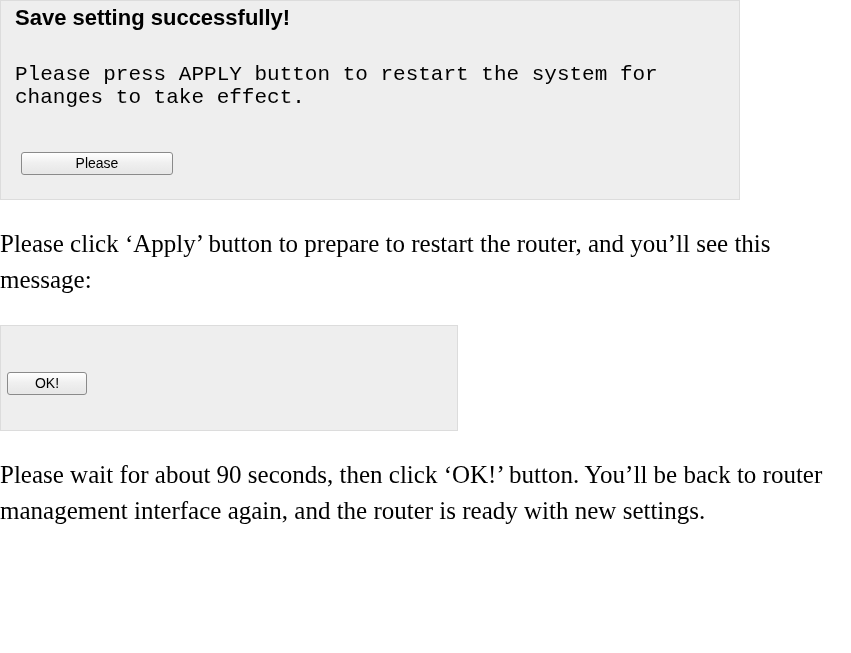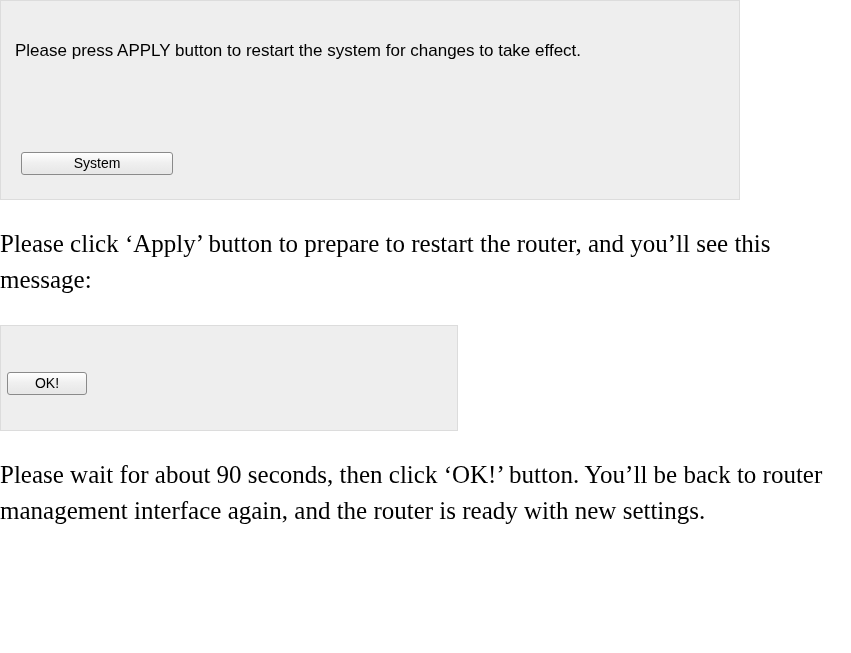--- a/index.html
+++ b/index.html
@@ -25,24 +25,24 @@
     position: relative;
   }
   .panel1 .title {
     font-family: Arial, sans-serif;
     font-weight: bold;
     font-size: 22px;
     color: #000;
     padding-top: 4px;
   }
   .panel1 .subtitle {
-    font-family: Liberation Sans, sans-serif;
-    font-size: 17px;
+    font-family: Liberation Mono, monospace;
+    font-size: 21px;
     color: #000;
-    margin-top: 40px;
+    margin-top: 32px;
   }
   .btn {
     display: inline-block;
     background: linear-gradient(#ffffff, #f0f0f0 45%, #e6e6e6);
     border: 1px solid #8a8a8a;
     border-radius: 3px;
     font-family: Tahoma, Arial, sans-serif;
     font-size: 14px;
     text-align: center;
     box-shadow: inset 0 0 1px #fff;
@@ -81,22 +81,23 @@
     width: 78px;
     position: absolute;
     left: 6px;
     top: 46px;
   }
 </style>
 </head>
 <body>
 
 <div class="panel panel1">
+  <div class="title">Save setting successfully!</div>
   <div class="subtitle">Please press APPLY button to restart the system for changes to take effect.</div>
-  <div class="btn">System</div>
+  <div class="btn">Please</div>
 </div>
 
 <div class="doc-text">Please click ‘Apply’ button to prepare to restart the router, and you’ll see this message:</div>
 
 <div class="panel panel2">
   <div class="btn">OK!</div>
 </div>
 
 <div class="doc-text">Please wait for about 90 seconds, then click ‘OK!’ button. You’ll be back to router management interface again, and the router is ready with new settings.</div>
 

